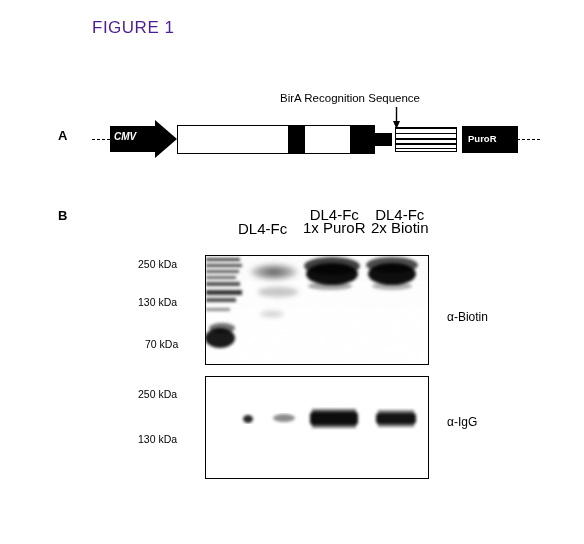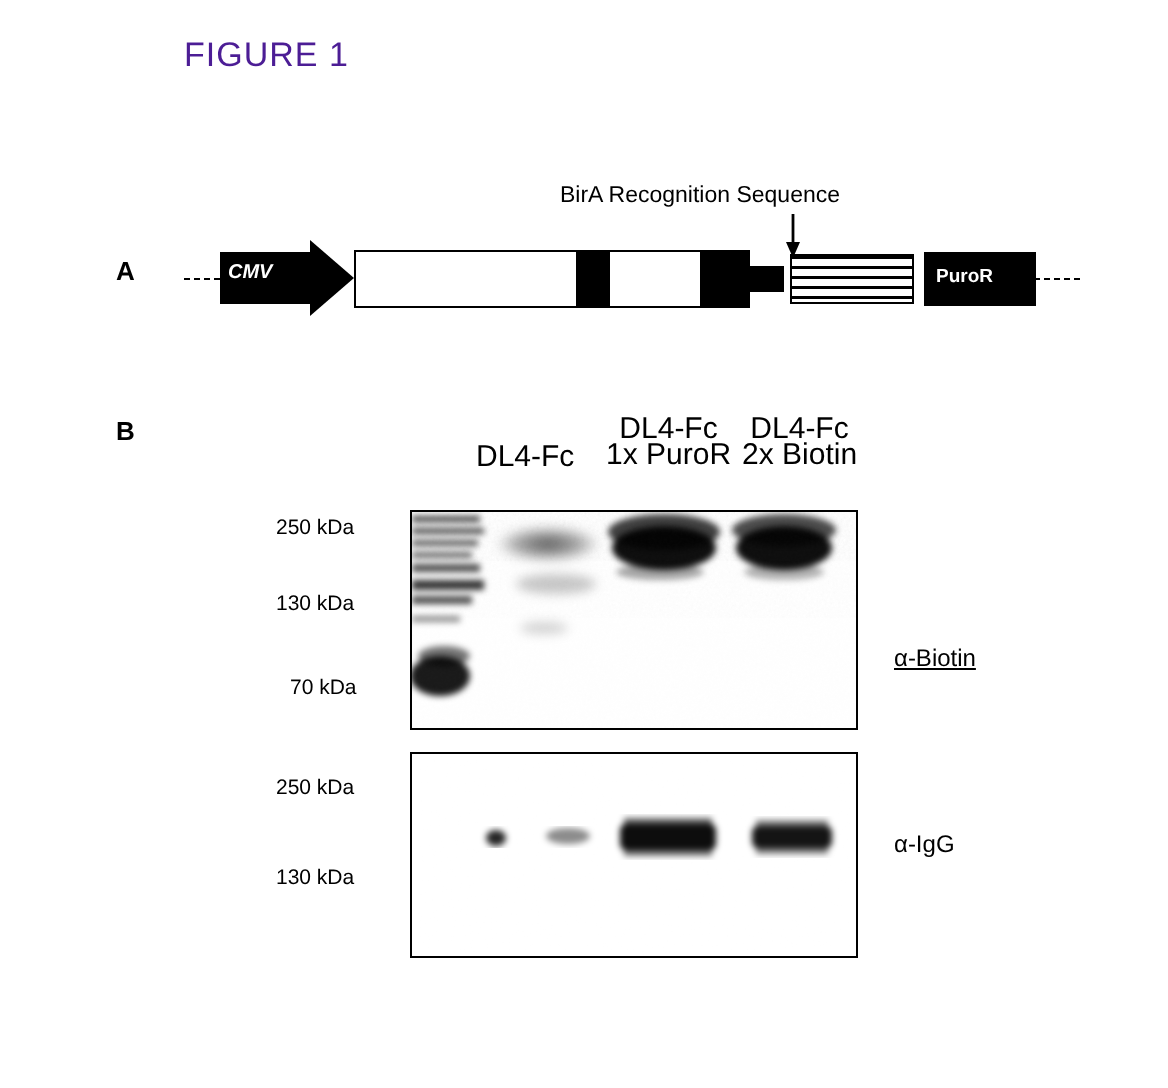--- a/index.html
+++ b/index.html
@@ -194,21 +194,21 @@
   .mw-t2 { left: 138px; top: 296px; }
   .mw-t3 { left: 145px; top: 338px; }
   .mw-b1 { left: 138px; top: 388px; }
   .mw-b2 { left: 138px; top: 433px; }
 
   .blot-ab {
     position: absolute;
     font-size: 12px;
     white-space: nowrap;
   }
-  .ab-biotin { left: 447px; top: 322px; text-decoration: underline; }
+  .ab-biotin { left: 447px; top: 310px; }
   .ab-igg { left: 447px; top: 415px; }
 </style>
 </head>
 <body>
 
 <div class="figure-title">FIGURE 1</div>
 
 <div class="panel-label-a">A</div>
 
 <div class="construct">

